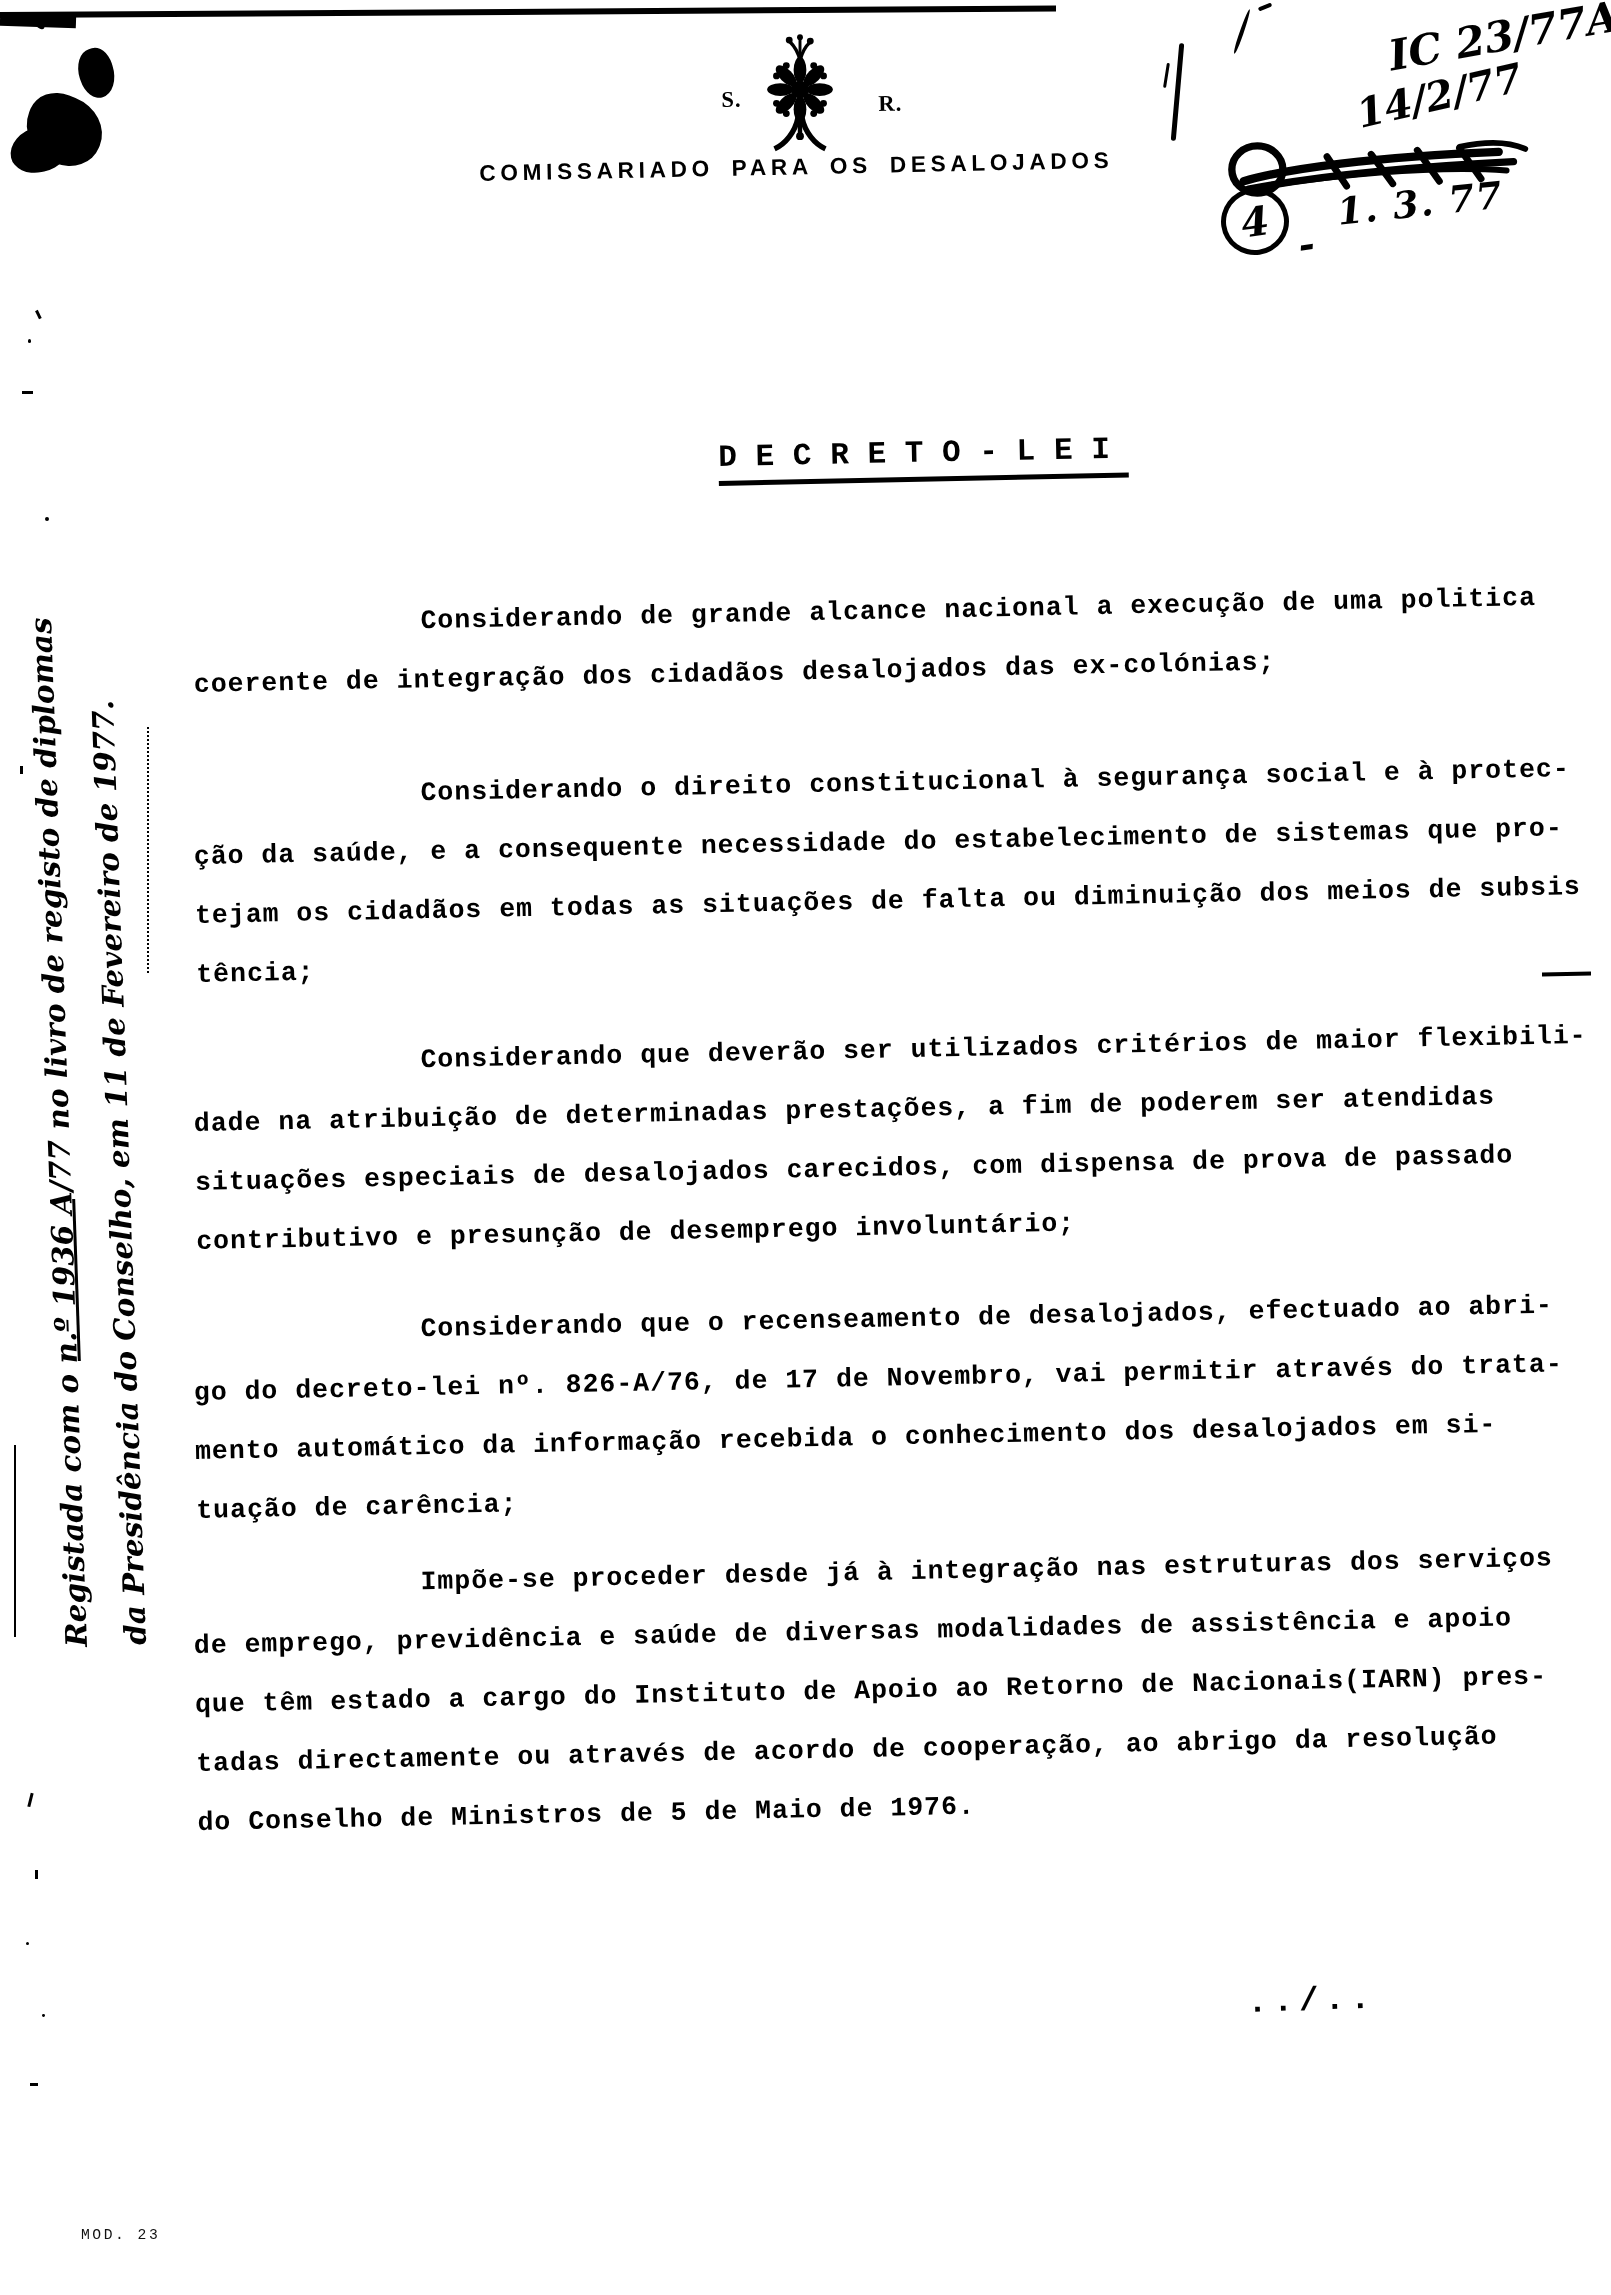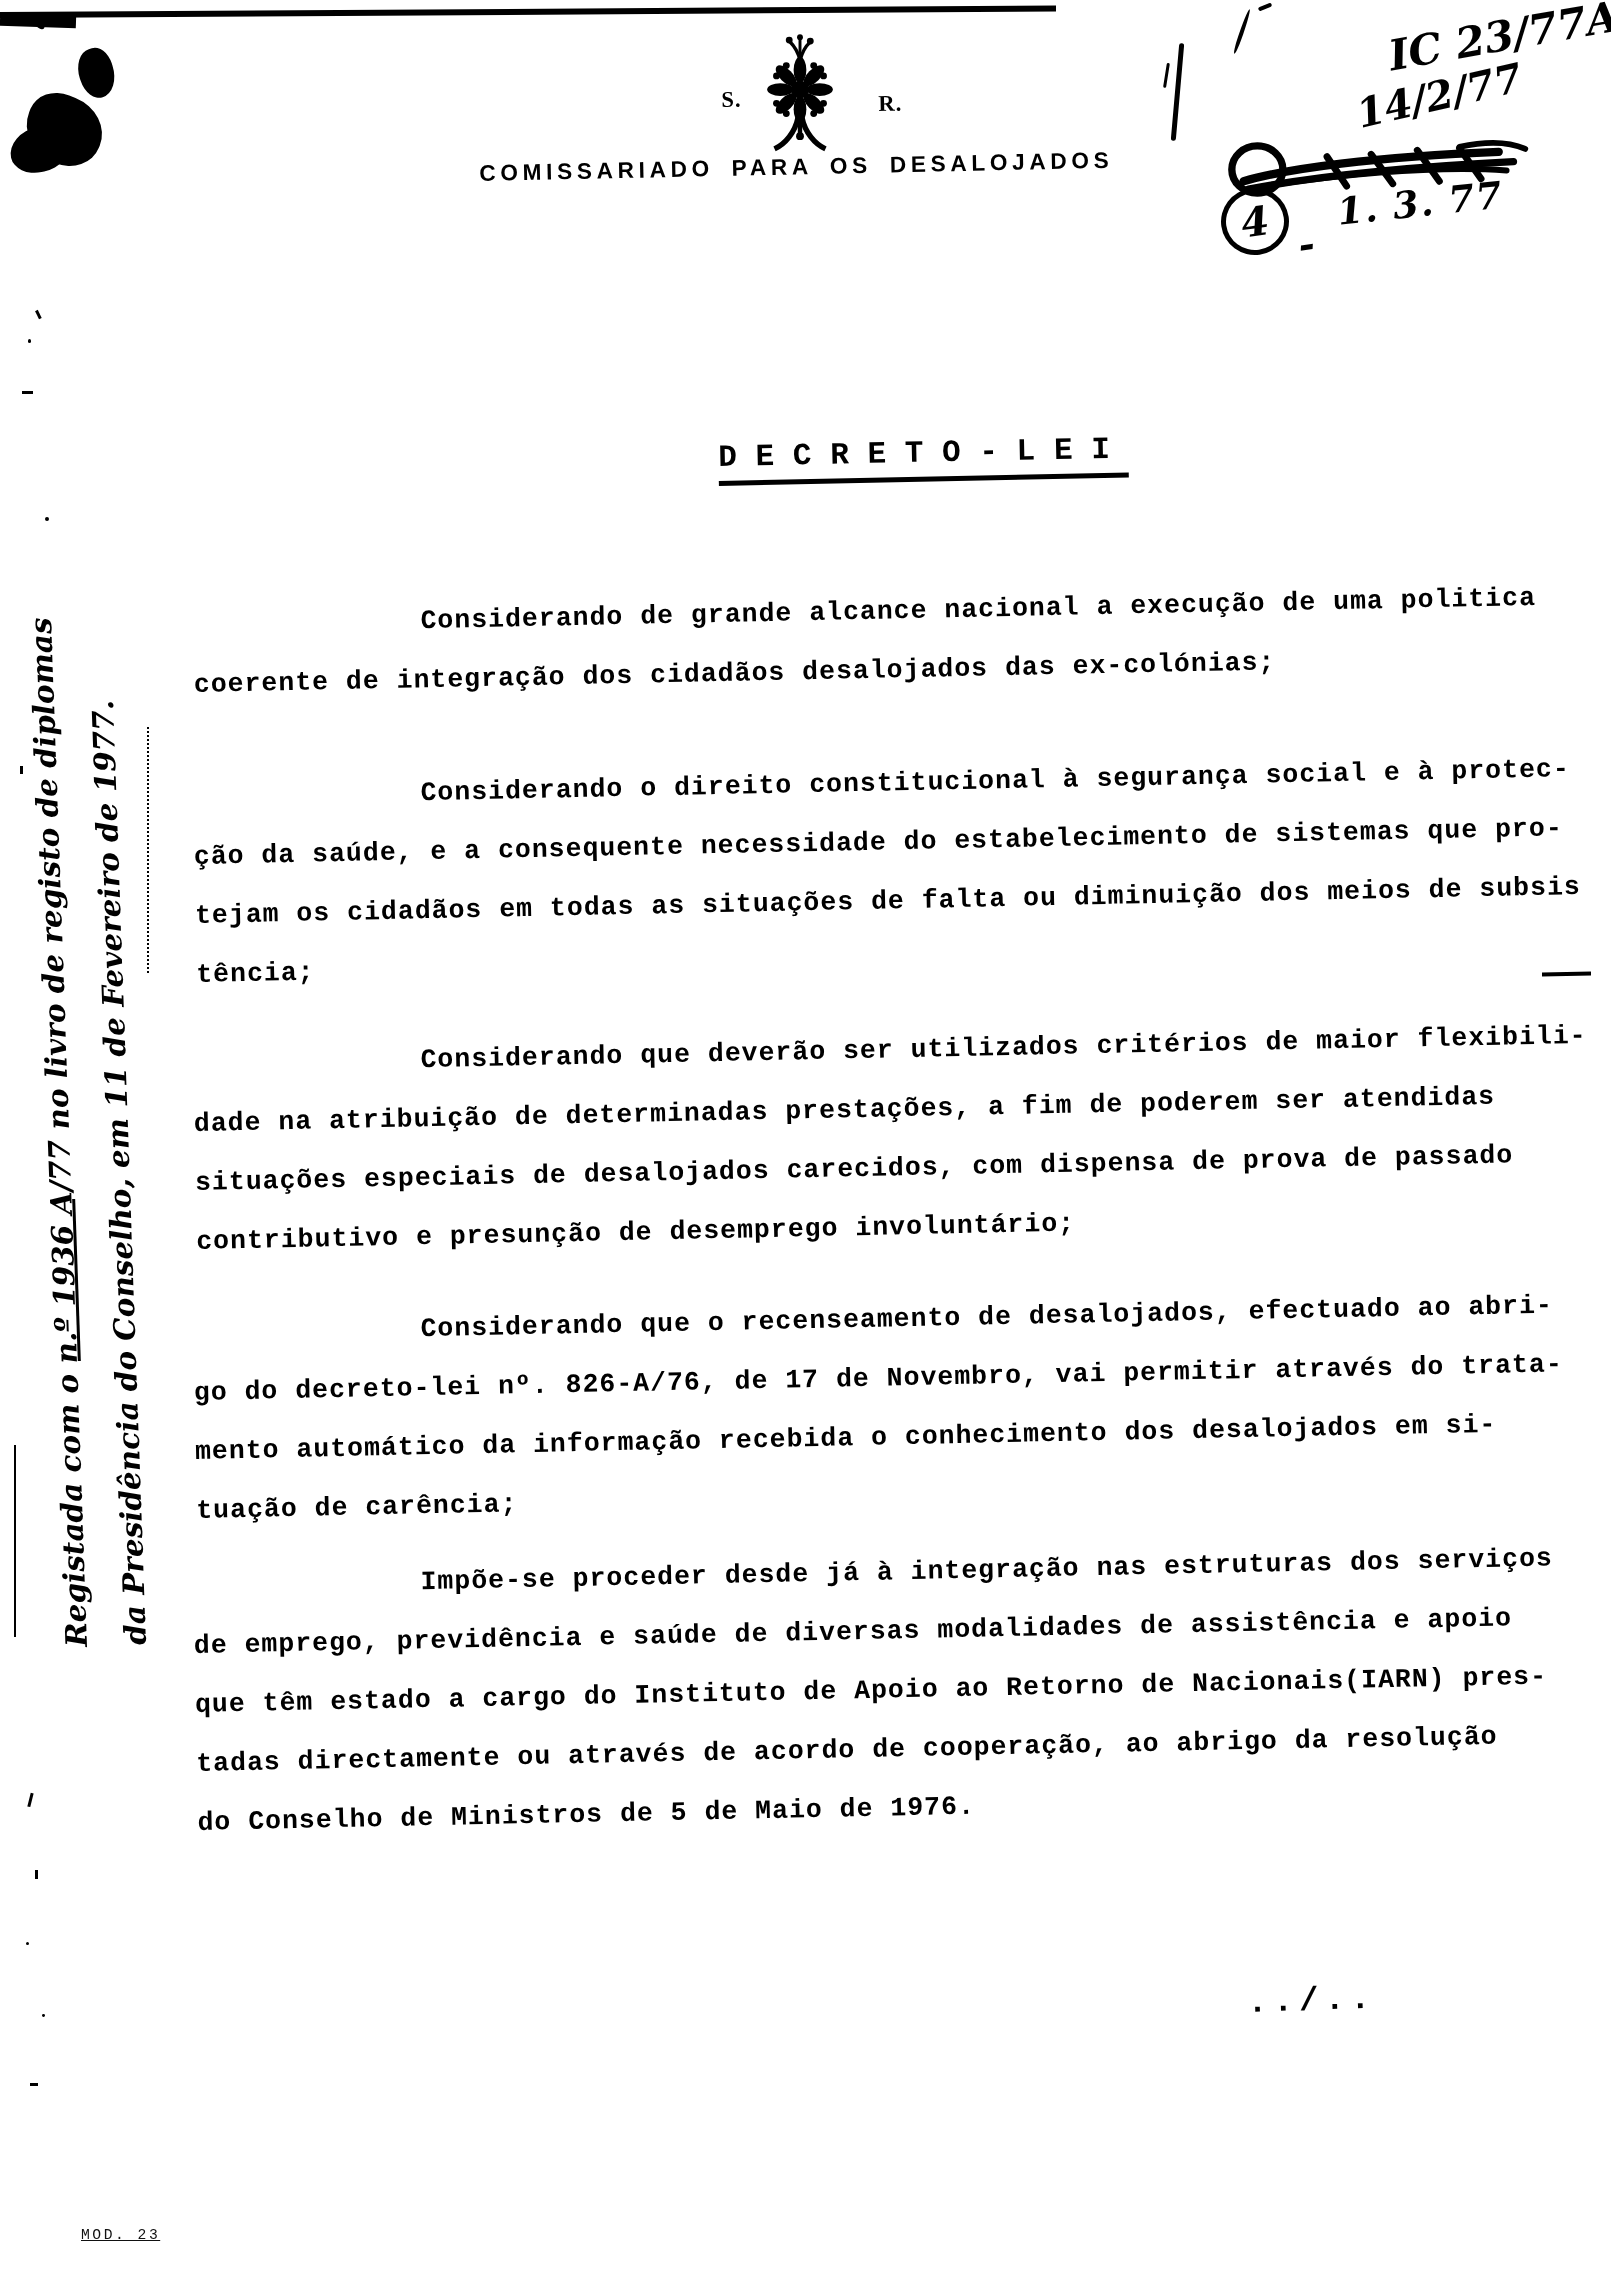--- a/index.html
+++ b/index.html
@@ -26,21 +26,21 @@
   .para{
     position:absolute;left:192px;width:1415px;
     font:700 26.5px/59px "Liberation Mono", monospace;
     letter-spacing:1px;white-space:pre-line;text-indent:228px;
     transform-origin:0 0;transform:rotate(-1.2deg);
   }
   .cont-mark{
     font:700 33px/1 "Liberation Mono", monospace;letter-spacing:5.9px;
   }
   .form-code{
-    font:400 14.7px/1 "Liberation Mono", monospace;letter-spacing:2.5px;color:#111;text-decoration:underline;
+    font:400 14.7px/1 "Liberation Mono", monospace;letter-spacing:2.5px;color:#111;
   }
   
   .hand{
     position:absolute;transform-origin:0 0;
     font-family:"DejaVu Serif", serif;font-style:italic;font-weight:700;
     white-space:nowrap;
   }
   .margin-note{
     position:absolute;left:47px;top:1648px;width:963px;
     transform-origin:0 0;transform:rotate(-92deg);

